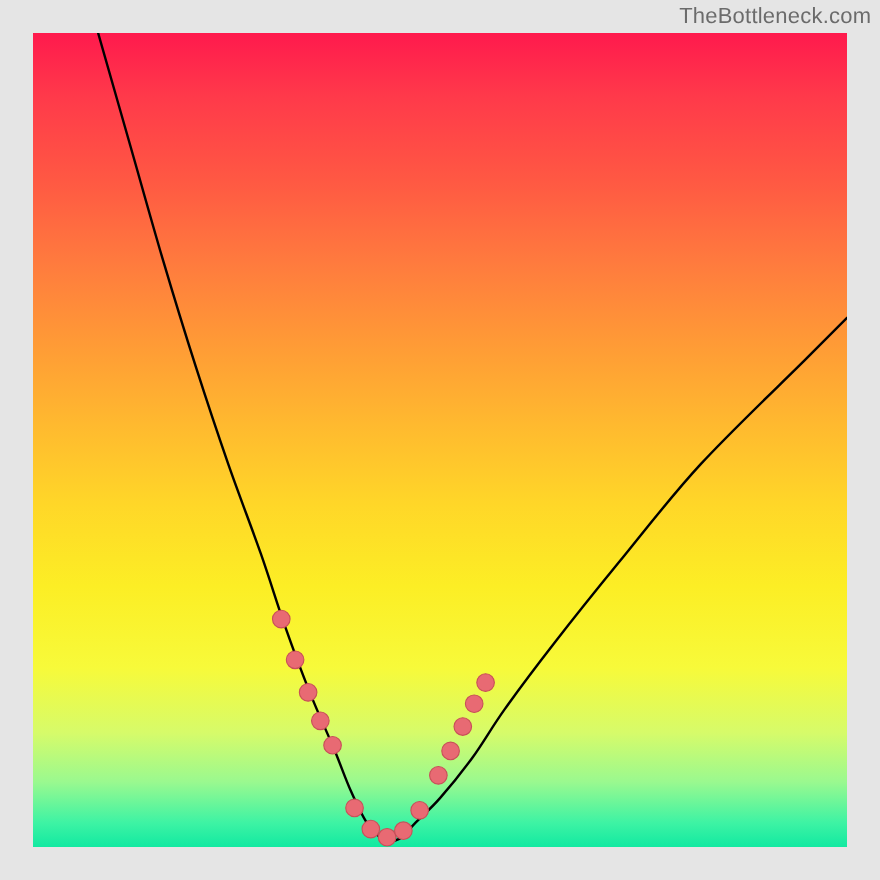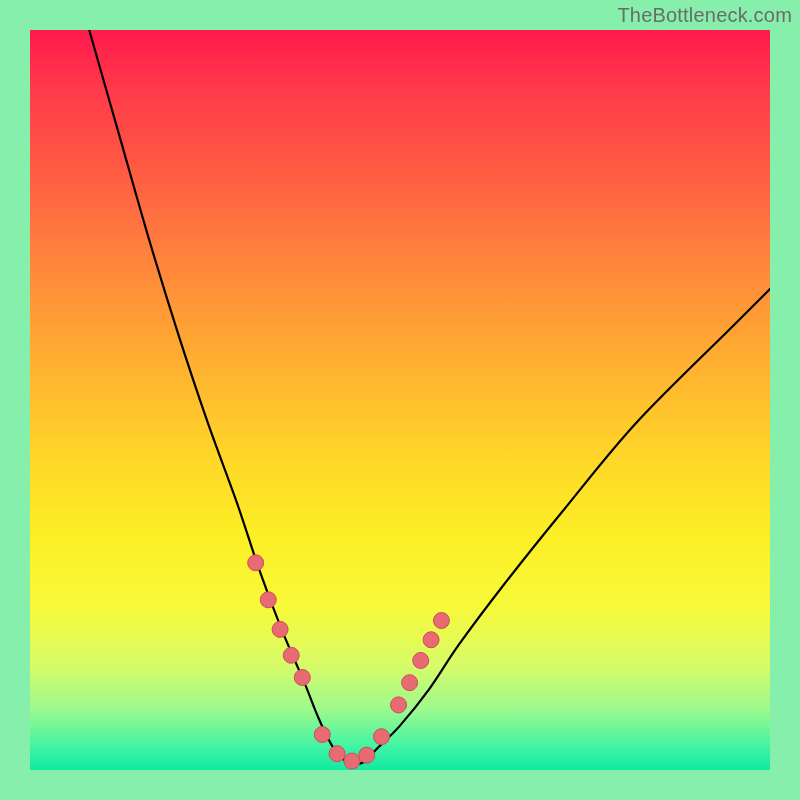--- a/index.html
+++ b/index.html
@@ -10,21 +10,21 @@
     background: #000;
     overflow: hidden;
     font-family: Arial, Helvetica, sans-serif;
   }
   .frame {
     position: absolute;
     top: 0;
     left: 0;
     width: 800px;
     height: 800px;
-    background: #86efac;
+    background: #e5e5e5;
   }
   .plot-area {
     position: absolute;
     top: 30px;
     left: 30px;
     width: 740px;
     height: 740px;
     overflow: hidden;
   }
   .gradient {

